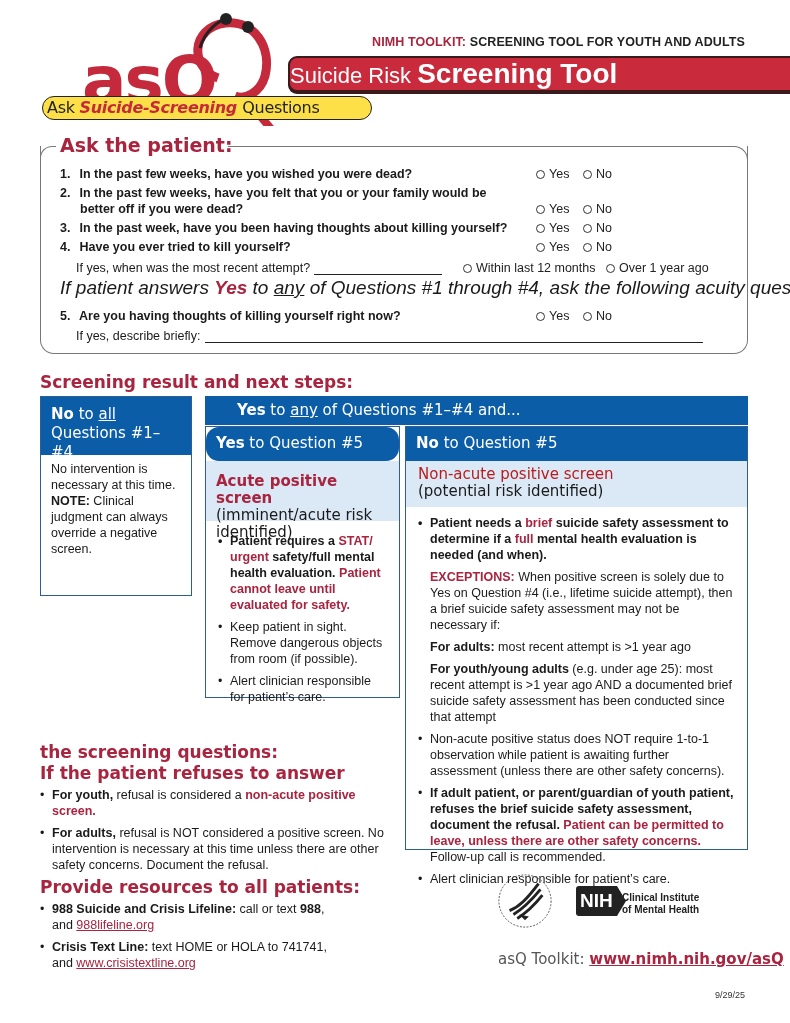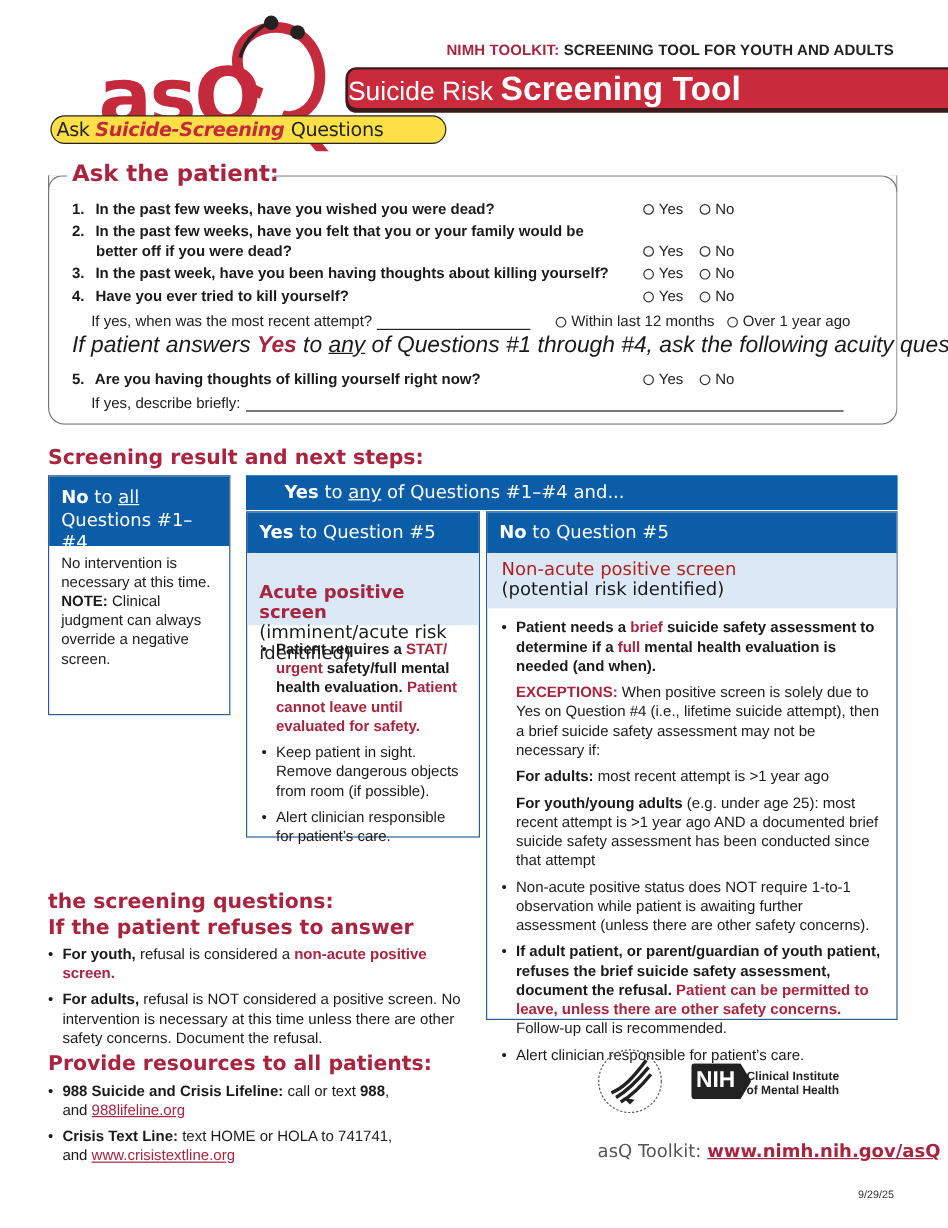--- a/index.html
+++ b/index.html
@@ -56,22 +56,22 @@
   ul.bul li { position: relative; padding-left: 12px; margin-bottom: 6px; font-size: 12.5px; line-height: 16px; }
   ul.bul li::before { content: "\2022"; position: absolute; left: 0; top: 0; }
 
   #neg-box { left: 40px; top: 396px; width: 152px; height: 200px; }
   #neg-head { height: 58px; padding: 8px 10px; line-height: 19px; }
   #neg-sub { height: 28px; padding: 4px 10px; font-weight: bold; font-size: 15px; font-family: "DejaVu Sans", sans-serif; color: #1a1a1a; }
   #neg-body { padding: 6px 10px; }
 
   #yes-any { left: 205px; top: 396px; width: 543px; height: 29px; padding-left: 32px; line-height: 28px; }
   #acute-box { left: 205px; top: 426px; width: 195px; height: 272px; }
-  #acute-head { height: 34px; padding: 7px 10px; }
-  #acute-sub { height: 60px; padding: 24px 10px; line-height: 17px; }
+  #acute-head { height: 34px; padding: 7px 10px; border-radius: 13px; }
+  #acute-sub { height: 60px; padding: 12px 10px; line-height: 17px; }
   #acute-sub .t { font-weight: bold; color: #a8243f; font-family: "DejaVu Sans", sans-serif; font-size: 15px; }
   #acute-body { padding: 12px 10px 0 12px; }
 
   #nonacute-box { left: 405px; top: 426px; width: 343px; height: 424px; }
   #nonacute-head { height: 34px; padding: 7px 10px; }
   #nonacute-sub { height: 46px; padding: 5px 12px; line-height: 17px; }
   #nonacute-sub .t { font-weight: normal; color: #b91c1c; font-family: "DejaVu Sans", sans-serif; font-size: 15px; }
   #nonacute-body { padding: 8px 10px 0 12px; }
   .indent { padding-left: 12px; font-size: 12.5px; line-height: 16px; margin-bottom: 6px; }
 

